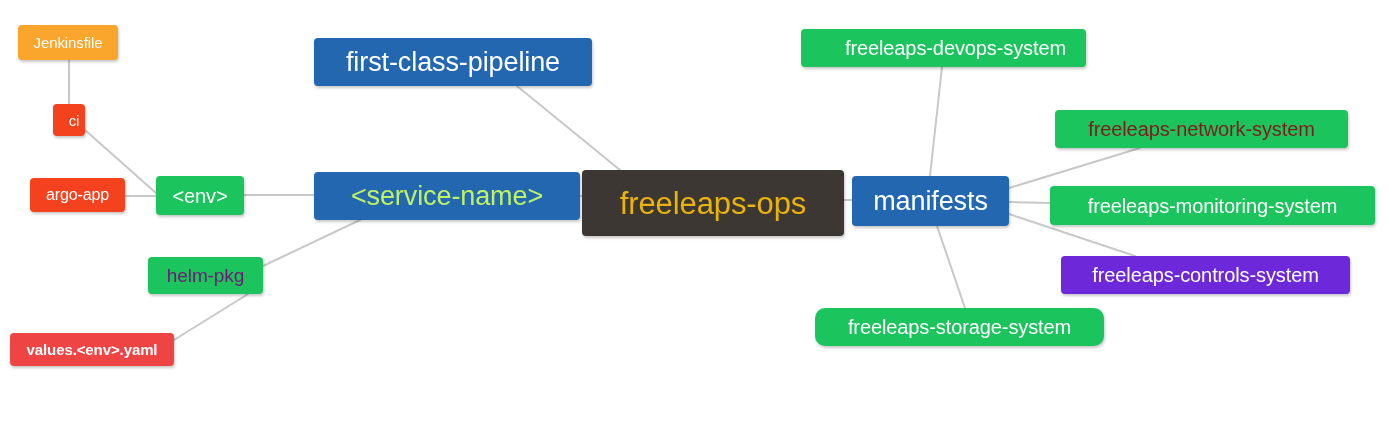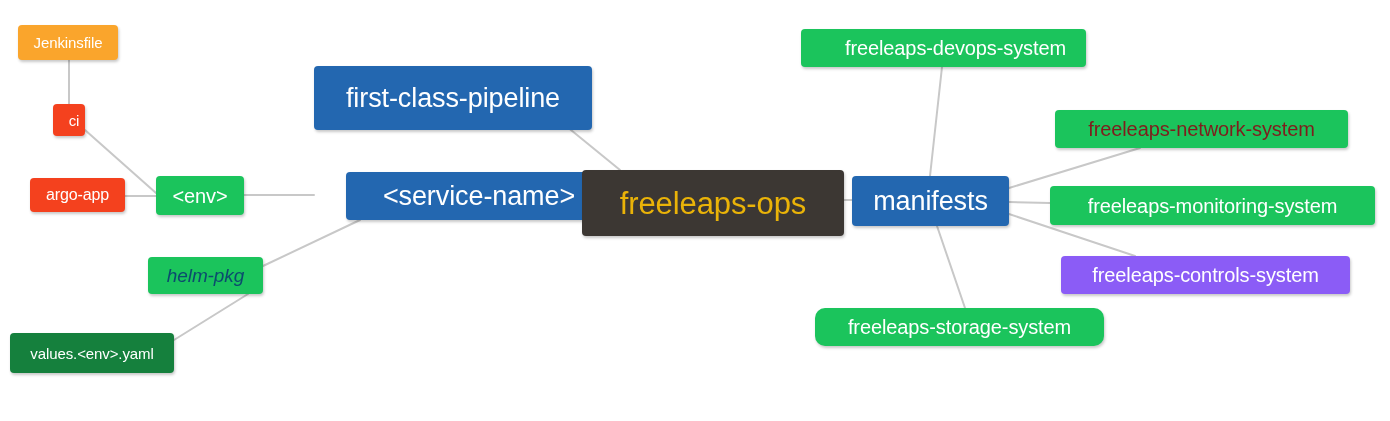--- a/index.html
+++ b/index.html
@@ -56,25 +56,25 @@
       <line x1="1009" y1="188" x2="1140" y2="148" stroke="#c8c8c8" stroke-width="2" stroke-linecap="round"></line>
       <line x1="1009" y1="202" x2="1050" y2="203" stroke="#c8c8c8" stroke-width="2" stroke-linecap="round"></line>
       <line x1="1009" y1="214" x2="1135" y2="256" stroke="#c8c8c8" stroke-width="2" stroke-linecap="round"></line>
       <line x1="937" y1="226" x2="965" y2="308" stroke="#c8c8c8" stroke-width="2" stroke-linecap="round"></line>
     </svg>
   <div id="nodes">
       <div class="node" style="left: 18px; top: 25px; width: 100px; height: 35px; background: rgb(250, 165, 44); font-size: 15px; color: rgb(255, 255, 255);">Jenkinsfile</div>
       <div class="node" style="left: 53px; top: 104px; width: 32px; height: 32px; background: rgb(244, 65, 30); font-size: 15px; color: rgb(255, 255, 255); padding-left: 10px;">ci</div>
       <div class="node" style="left: 30px; top: 178px; width: 95px; height: 34px; background: rgb(244, 65, 30); font-size: 16px; color: rgb(255, 255, 255);">argo-app</div>
       <div class="node" style="left: 156px; top: 176px; width: 88px; height: 39px; background: rgb(27, 196, 92); font-size: 20px; color: rgb(255, 255, 255);">&lt;env&gt;</div>
-      <div class="node" style="left: 148px; top: 257px; width: 115px; height: 37px; background: rgb(27, 196, 92); font-size: 19px; color: #0c4a6e; font-style: italic;">helm-pkg</div>
-      <div class="node" style="left: 10px; top: 333px; width: 164px; height: 40px; background: #15803d; font-size: 15px; color: rgb(255, 255, 255);">values.&lt;env&gt;.yaml</div>
-      <div class="node" style="left: 314px; top: 38px; width: 278px; height: 64px; background: rgb(35, 103, 176); font-size: 27px; color: rgb(255, 255, 255); margin-top: 28px;">first-class-pipeline</div>
-      <div class="node" style="left: 314px; top: 172px; width: 266px; height: 48px; background: rgb(35, 103, 176); font-size: 27px; color: #ffffff; margin-left: 32px;">&lt;service-name&gt;</div>
+      <div class="node" style="left: 148px; top: 257px; width: 115px; height: 37px; background: rgb(27, 196, 92); font-size: 19px; color: #701a75;">helm-pkg</div>
+      <div class="node" style="left: 10px; top: 333px; width: 164px; height: 33px; background: #ef4444; font-size: 15px; color: rgb(255, 255, 255); font-weight: bold;">values.&lt;env&gt;.yaml</div>
+      <div class="node" style="left: 314px; top: 38px; width: 278px; height: 48px; background: rgb(35, 103, 176); font-size: 27px; color: rgb(255, 255, 255);">first-class-pipeline</div>
+      <div class="node" style="left: 314px; top: 172px; width: 266px; height: 48px; background: rgb(35, 103, 176); font-size: 27px; color: #bef264;">&lt;service-name&gt;</div>
       <div class="node" style="left: 582px; top: 170px; width: 262px; height: 66px; background: rgb(60, 55, 51); font-size: 31px; color: #eab308;">freeleaps-ops</div>
       <div class="node" style="left: 852px; top: 176px; width: 157px; height: 50px; background: rgb(35, 103, 176); font-size: 27px; color: rgb(255, 255, 255);">manifests</div>
       <div class="node" style="left: 801px; top: 29px; width: 285px; height: 38px; background: rgb(27, 196, 92); font-size: 20px; color: rgb(255, 255, 255); padding-left: 24px;">freeleaps-devops-system</div>
       <div class="node" style="left: 1055px; top: 110px; width: 293px; height: 38px; background: rgb(27, 196, 92); font-size: 20px; color: #7f1d1d;">freeleaps-network-system</div>
       <div class="node" style="left: 1050px; top: 186px; width: 325px; height: 39px; background: rgb(27, 196, 92); font-size: 20px; color: rgb(255, 255, 255);">freeleaps-monitoring-system</div>
-      <div class="node" style="left: 1061px; top: 256px; width: 289px; height: 38px; background: #8b5cf6; font-size: 20px; color: rgb(255, 255, 255);">freeleaps-controls-system</div>
+      <div class="node" style="left: 1061px; top: 256px; width: 289px; height: 38px; background: #6d28d9; font-size: 20px; color: rgb(255, 255, 255);">freeleaps-controls-system</div>
       <div class="node" style="left: 815px; top: 308px; width: 289px; height: 38px; background: rgb(27, 196, 92); font-size: 20px; color: rgb(255, 255, 255); border-radius: 10px;">freeleaps-storage-system</div>
     </div>
 </div>
 
 </body></html>

